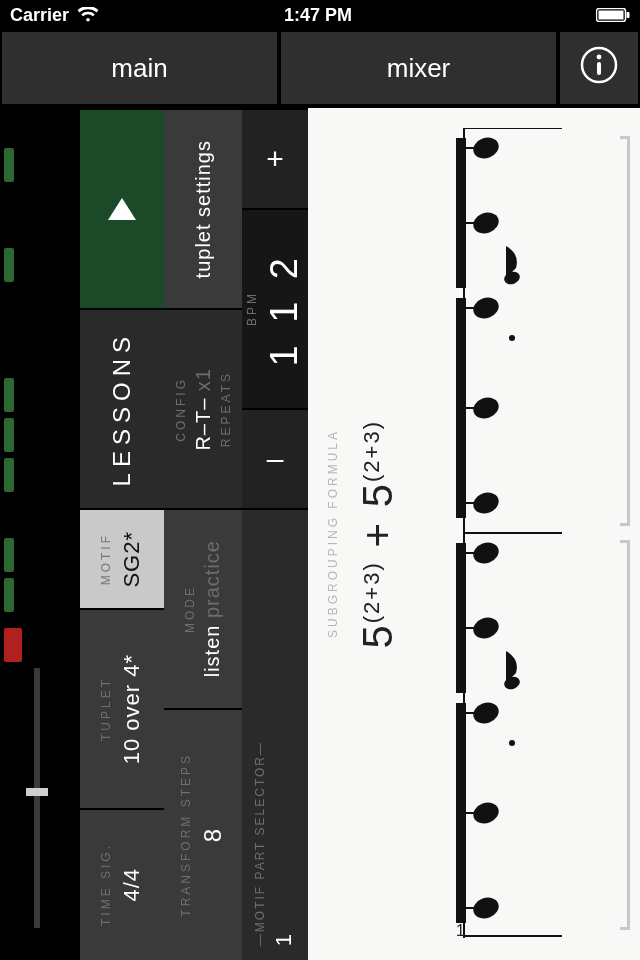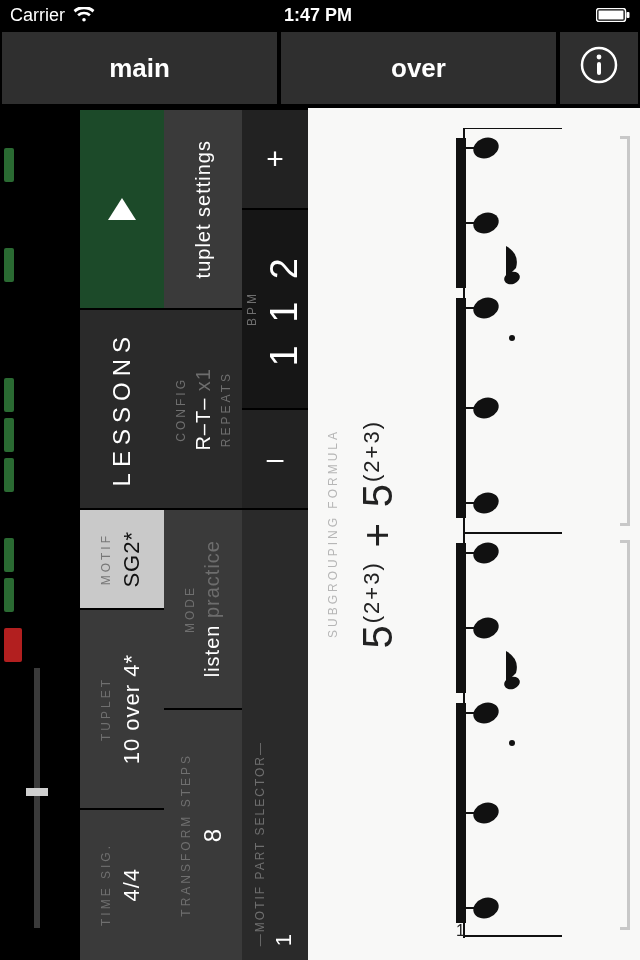--- a/index.html
+++ b/index.html
@@ -1,27 +1,27 @@
 <!DOCTYPE html>
 <html><head>
 <meta charset="utf-8">
 <style>
   * { box-sizing: border-box; margin: 0; padding: 0; }
   html, body { width: 640px; height: 960px; overflow: hidden; font-family: "Helvetica Neue", Helvetica, Arial, sans-serif; background:#000; color:#fff; }
   .root { width:640px; height:960px; display:flex; flex-direction:column; }
 
   
   .status { height:30px; background:#000; display:flex; align-items:center; justify-content:space-between; padding:0 10px; font-size:18px; color:#fff; }
-  .status .left, .status .right { display:flex; align-items:center; gap:8px; }
+  .status .left, .status .right { display:flex; align-items:center; gap:8px;font-weight:bold; }
   .status .clock { position:absolute; left:0; right:4px; text-align:center; font-weight:600; }
   .wifi svg, .battery svg { display:block; }
 
   
   .navbar { height:78px; background:#000; display:flex; gap:4px; padding:2px 2px 4px 2px; }
-  .navbtn { flex:1; background:#2f2f2f; display:flex; align-items:center; justify-content:center; font-size:26px; font-weight:700; color:#fff; }
+  .navbtn { flex:1; background:#2f2f2f; display:flex; align-items:center; justify-content:center; font-size:26px; font-weight:400; color:#fff; }
   .navbtn.active { background:#1a1a1a; }
   .navbtn.info { flex:0 0 78px; }
   .navbtn.info svg { width:40px; height:40px; }
 
   
   .body { flex:1; display:flex; flex-direction:row; }
 
   .strip { display:flex; flex-direction:column; }
   .strip1 { width:80px; background:#000; position:relative; }
   .strip2 { width:84px; background:#000; }
@@ -86,21 +86,21 @@
           </svg>
       </span>
     </div>
   </div>
 
   <div class="navbar">
     <div class="navbtn">
         <span>main</span>
       </div>
     <div class="navbtn">
-        <span>over</span>
+        <span>mixer</span>
       </div>
     <div class="navbtn info">
       <span>
         <svg viewBox="0 0 40 40">
             <circle cx="20" cy="20" r="17" fill="none" stroke="#fff" stroke-width="2.5"></circle>
             <circle cx="20" cy="12" r="2.4" fill="#fff"></circle>
             <rect x="18" y="17" width="4" height="13" rx="2" fill="#fff"></rect>
           </svg>
       </span>
     </div>

